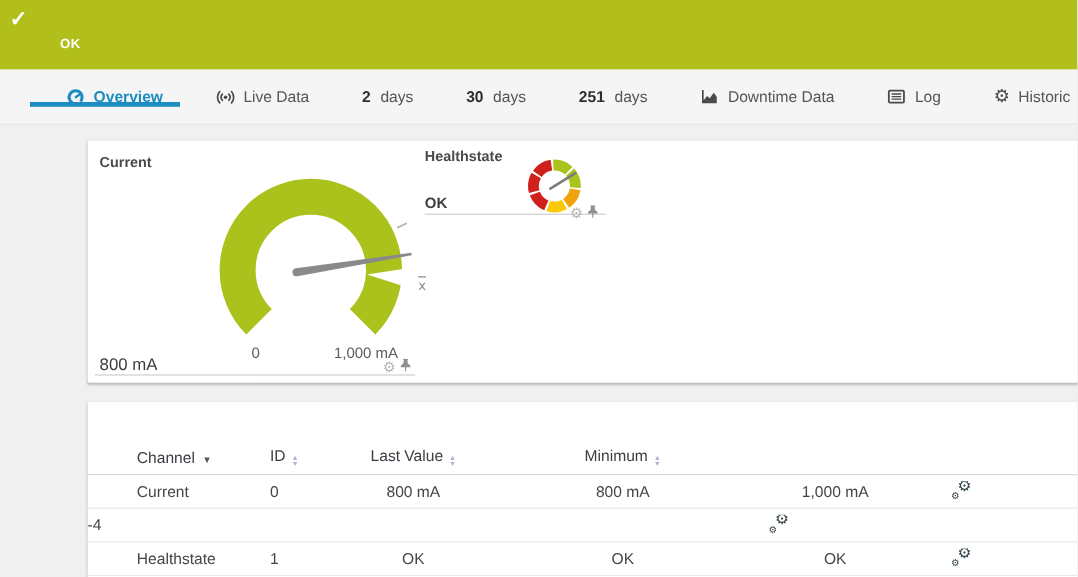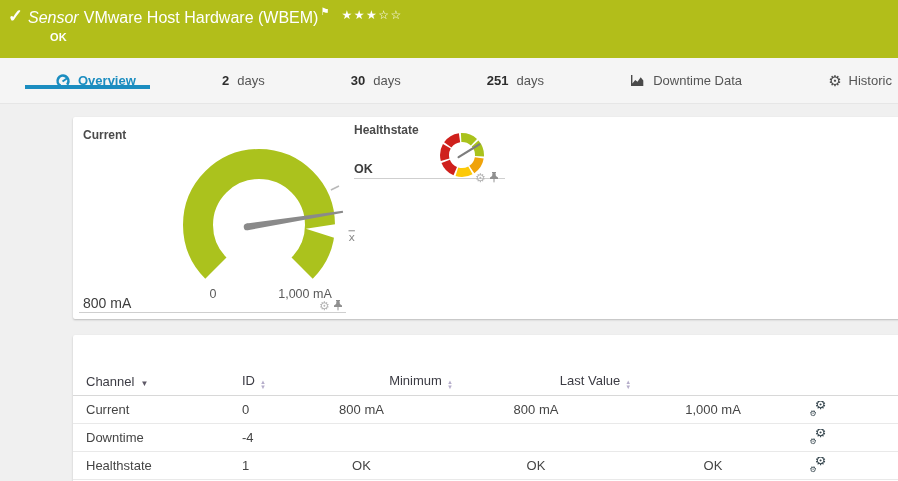--- a/index.html
+++ b/index.html
@@ -46,59 +46,68 @@
   
   .hs-gauge-svg{position:absolute;left:360px;top:9px;width:58px;height:58px;}
   .hs-value{position:absolute;left:281px;top:45px;font-size:12.5px;font-weight:bold;color:#3d3d3d;}
 
   
   .table{padding-top:32px;}
   .t-row,.t-head{display:flex;align-items:center;height:27px;border-bottom:1px solid #e9e9e9;
                  font-size:13px;color:#454545;margin:0 0 0 0;}
   .t-head{height:28px;border-bottom:1px solid #d8d8d8;color:#3c3c44;}
   .cell{box-sizing:border-box;overflow:hidden;white-space:nowrap;}
-  .c-channel{width:169px;padding-left:13px;}
+  .c-channel{width:152px;padding-left:41px;}
   .c-id{width:62px;}
   .c-last{width:115px;text-align:center;}
   .c-min{width:234px;text-align:center;}
   .c-max{width:120px;text-align:center;}
   .c-gear{width:90px;text-align:center;}
   .sort-col{cursor:pointer;}
   .sort-both{display:inline-flex;flex-direction:column;font-size:6px;line-height:5px;
              color:#b6aecb;margin-left:5px;vertical-align:1px;}
   .sort-down{font-size:8px;color:#5d5866;margin-left:6px;}
   .gears-icon{position:relative;display:inline-block;width:17px;height:15px;cursor:pointer;}
   .gear-big{position:absolute;right:0;top:-3px;font-size:13px;color:#37474f;line-height:1;}
   .gear-small{position:absolute;left:0;bottom:-2px;font-size:8px;color:#37474f;line-height:1;}
 </style>
 </head>
 <body>
 
 <div class="screen">
 
   <div class="header" style="background-color: rgb(178, 190, 26);">
     <span class="check">✓</span>
-    <div class="title-row">
-      <span class="kind">Sensor</span><span>VMware Host Hardware (WBEM)</span><span class="flag">⚑</span><span class="stars"><span>★★★</span><span>☆☆</span></span>
-    </div>
     <div class="status">OK</div>
   </div>
 
   <div class="tabbar">
     <div class="tab active" style="color: rgb(27, 141, 192);">
       <span class="ticon">
         <svg width="16" height="16" viewBox="0 0 16 16">
           <circle cx="8" cy="8" r="5.4" fill="none" stroke="currentColor" stroke-width="2.6" pathLength="360" stroke-dasharray="285 75" transform="rotate(118 8 8)"></circle>
           <line x1="7.5" y1="8.5" x2="12.2" y2="5.2" stroke="currentColor" stroke-width="2"></line>
         </svg>
       </span>
       <span>Overview</span>
       <span class="underline" style="background-color: rgb(27, 141, 192);"></span>
     </div>
 
+    <div class="tab">
+      <span class="ticon">
+        <svg width="16" height="16" viewBox="0 0 16 16" fill="none" stroke="currentColor" stroke-width="1.4" stroke-linecap="round">
+          <circle cx="8" cy="8" r="1.5" fill="currentColor" stroke="none"></circle>
+          <path d="M5.3 5.4 a4 4 0 0 0 0 5.2"></path>
+          <path d="M3.1 3.3 a7 7 0 0 0 0 9.4"></path>
+          <path d="M10.7 5.4 a4 4 0 0 1 0 5.2"></path>
+          <path d="M12.9 3.3 a7 7 0 0 1 0 9.4"></path>
+        </svg>
+      </span>
+      <span>Live Data</span>
+    </div>
 
     <div class="tab">
       <span class="num">2</span>
       <span>days</span>
     </div>
 
     <div class="tab">
       <span class="num">30</span>
       <span>days</span>
     </div>
@@ -110,20 +119,31 @@
 
     <div class="tab">
       <span class="ticon">
         <svg width="16" height="15" viewBox="0 0 16 15">
           <path d="M1 13 V2 h1.4 v8.6 l2.8-3.6 2.3 1.8 3.2-4.6 2.6 3.4 V13 z" fill="currentColor"></path>
         </svg>
       </span>
       <span>Downtime Data</span>
     </div>
 
+    <div class="tab">
+      <span class="ticon">
+        <svg width="16" height="15" viewBox="0 0 16 15" fill="none" stroke="currentColor">
+          <rect x="1.7" y="2.5" width="12.6" height="10" rx="1" stroke-width="1.5"></rect>
+          <line x1="4" y1="5.4" x2="12" y2="5.4" stroke-width="1.2"></line>
+          <line x1="4" y1="7.5" x2="12" y2="7.5" stroke-width="1.2"></line>
+          <line x1="4" y1="9.6" x2="12" y2="9.6" stroke-width="1.2"></line>
+        </svg>
+      </span>
+      <span>Log</span>
+    </div>
 
     <div class="tab">
       <span class="ticon gear-glyph">⚙</span>
       <span>Historic</span>
     </div>
   </div>
 
   <div class="panel panel1">
 
     <div class="block-label" style="left:10px;top:11px;">Current</div>
@@ -191,28 +211,28 @@
       <div class="t-head">
         <div class="cell c-channel sort-col">
           <span>Channel</span><span class="sort-down">▼</span>
         </div>
         <div class="cell c-id sort-col">
           <span>ID</span><span class="sort-both">
               <span>▲</span>
               <span>▼</span>
             </span>
         </div>
-        <div class="cell c-min sort-col">
-          <span>Minimum</span><span class="sort-both">
+        <div class="cell c-last sort-col">
+          <span>Last Value</span><span class="sort-both">
               <span>▲</span>
               <span>▼</span>
             </span>
         </div>
-        <div class="cell c-last sort-col">
-          <span>Last Value</span><span class="sort-both">
+        <div class="cell c-min sort-col">
+          <span>Minimum</span><span class="sort-both">
               <span>▲</span>
               <span>▼</span>
             </span>
         </div>
         <div class="cell c-gear"></div>
       </div>
 
       <div class="t-row">
         <div class="cell c-channel">Current</div>
         <div class="cell c-id">0</div>
@@ -220,21 +240,20 @@
         <div class="cell c-min">800 mA</div>
         <div class="cell c-max">1,000 mA</div>
         <div class="cell c-gear">
           <span class="gears-icon">
             <span class="gear-big">⚙</span><span class="gear-small">⚙</span>
           </span>
         </div>
       </div>
 
       <div class="t-row">
-        <div class="cell c-channel">Downtime</div>
         <div class="cell c-id">-4</div>
         <div class="cell c-last"></div>
         <div class="cell c-min"></div>
         <div class="cell c-max"></div>
         <div class="cell c-gear">
           <span class="gears-icon">
             <span class="gear-big">⚙</span><span class="gear-small">⚙</span>
           </span>
         </div>
       </div>

